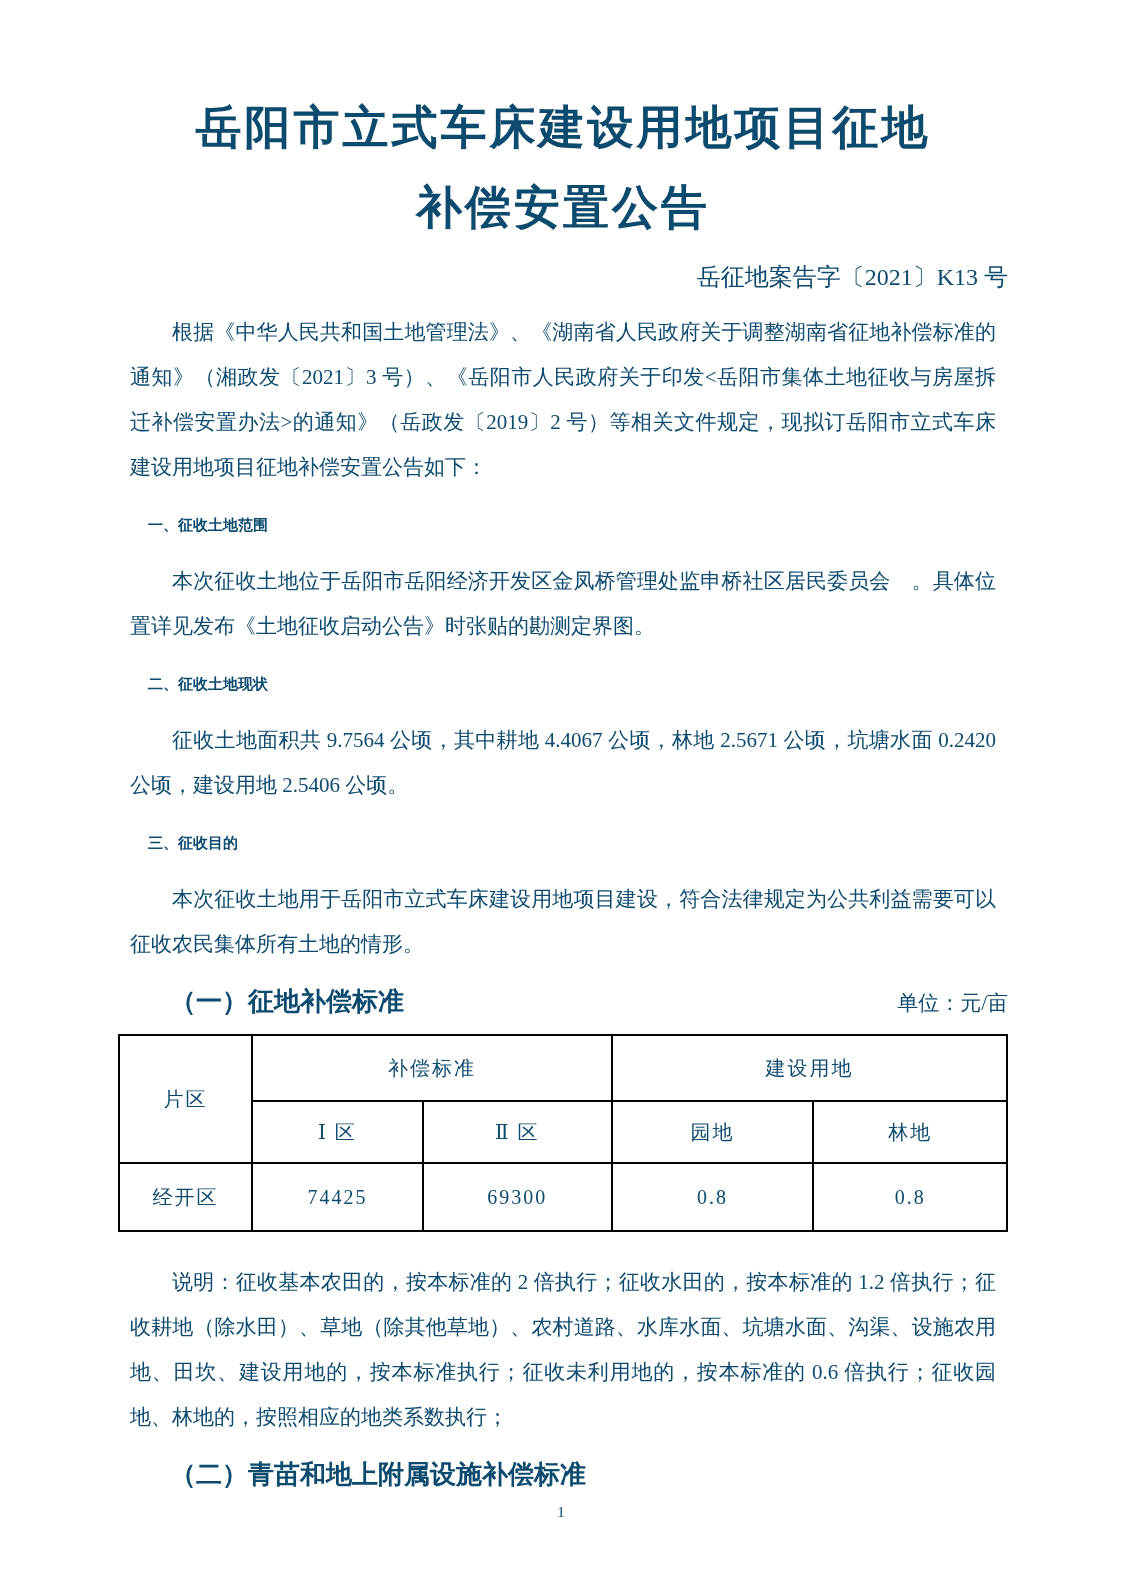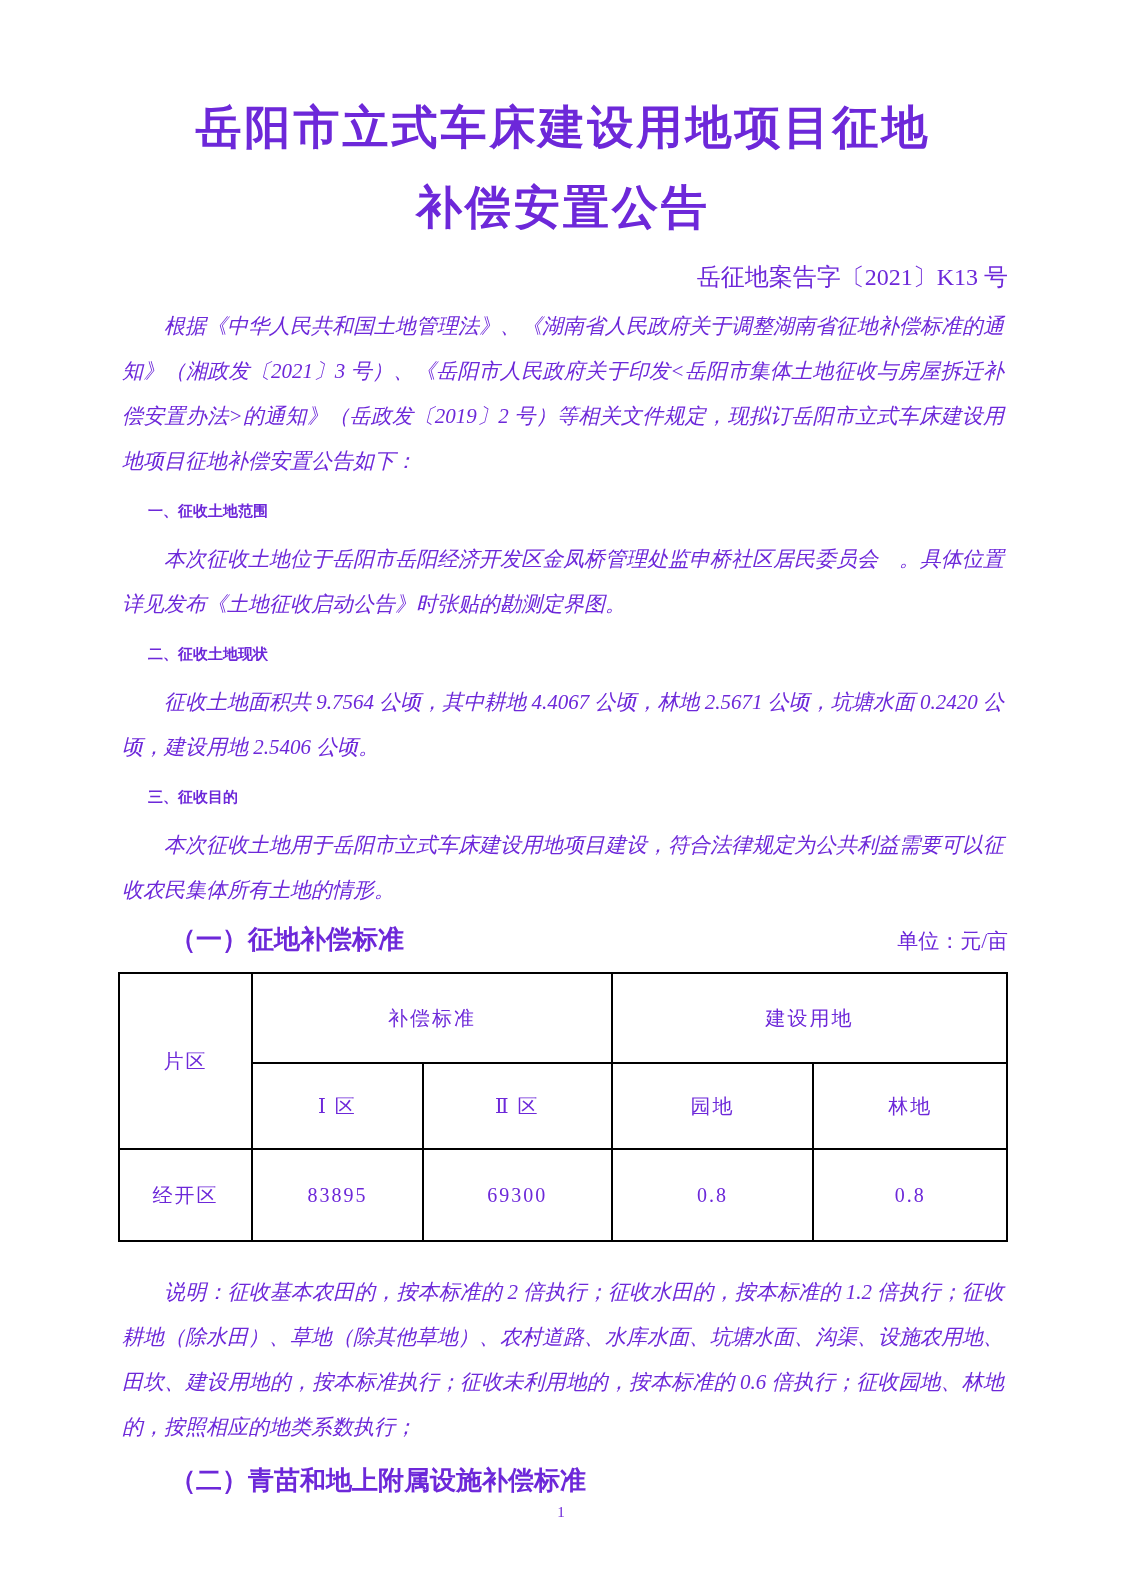--- a/index.html
+++ b/index.html
@@ -6,21 +6,21 @@
     margin: 0;
     padding: 0;
     background: #ffffff;
   }
   .page {
     position: relative;
     width: 1122px;
     height: 1587px;
     margin: 0 auto;
     background: #ffffff;
-    color: #6d28d9;
+    color: #0c4a6e;
     font-family: "Liberation Serif", "DejaVu Serif", serif;
     box-sizing: border-box;
     overflow: hidden;
   }
   .content {
     padding: 88px 114px 0 118px;
   }
   .doc-title {
     text-align: center;
     font-size: 46px;
@@ -35,23 +35,22 @@
     font-size: 24px;
     line-height: 42px;
     margin: 8px 0 6px 0;
   }
   .body-text {
     font-size: 21px;
     line-height: 45px;
     text-align: justify;
   }
   .para {
-    margin: 4px;
+    margin: 12px;
     text-indent: 2em;
-    font-style: italic;
   }
   .sec-heading {
     margin: 0;
     text-indent: 2em;
     font-weight: bold;
     font-family: "Liberation Sans", "DejaVu Sans", sans-serif;
     font-size: 15px;
     line-height: 45px;
   }
   .sub-heading {
@@ -77,21 +76,21 @@
     width: 100%;
     border-collapse: collapse;
     table-layout: fixed;
     margin: 8px 0 28px 0;
     font-size: 20px;
   }
   table.comp-table td {
     border: 2px solid #000000;
     text-align: center;
     vertical-align: middle;
-    padding: 12px;
+    padding: 0;
     letter-spacing: 2px;
   }
   tr.row-group td { height: 64px; }
   tr.row-sub td { height: 60px; }
   tr.row-data td { height: 66px; }
   .page-number {
     position: absolute;
     bottom: 66px;
     left: 0;
     width: 100%;
@@ -147,21 +146,21 @@
             <td colspan="2">建设用地</td>
           </tr>
           <tr class="row-sub">
             <td>Ⅰ 区</td>
             <td>Ⅱ 区</td>
             <td>园地</td>
             <td>林地</td>
           </tr>
           <tr class="row-data">
             <td>经开区</td>
-            <td>83895</td>
+            <td>74425</td>
             <td>69300</td>
             <td>0.8</td>
             <td>0.8</td>
           </tr>
         </tbody>
       </table>
 
       <p class="para">说明：征收基本农田的，按本标准的 2 倍执行；征收水田的，按本标准的 1.2 倍执行；征收耕地（除水田）、草地（除其他草地）、农村道路、水库水面、坑塘水面、沟渠、设施农用地、田坎、建设用地的，按本标准执行；征收未利用地的，按本标准的 0.6 倍执行；征收园地、林地的，按照相应的地类系数执行；</p>
 
       <p class="sub-heading sub-heading-indent">（二）青苗和地上附属设施补偿标准</p>

